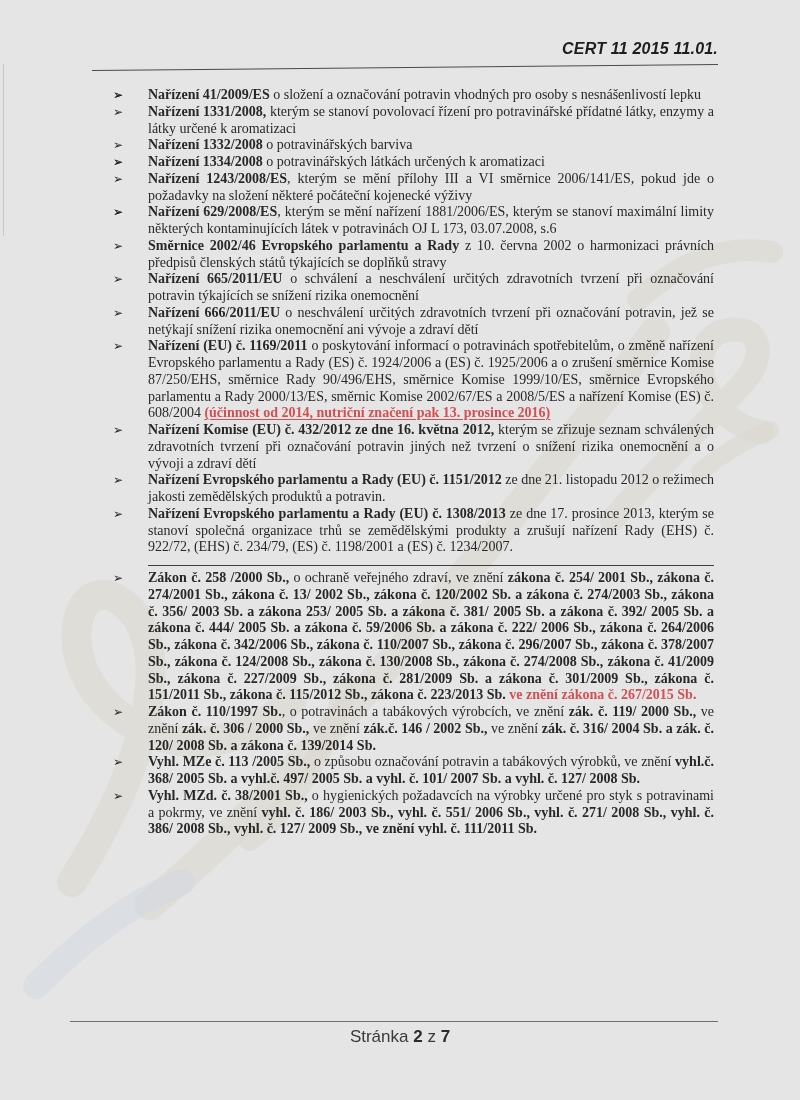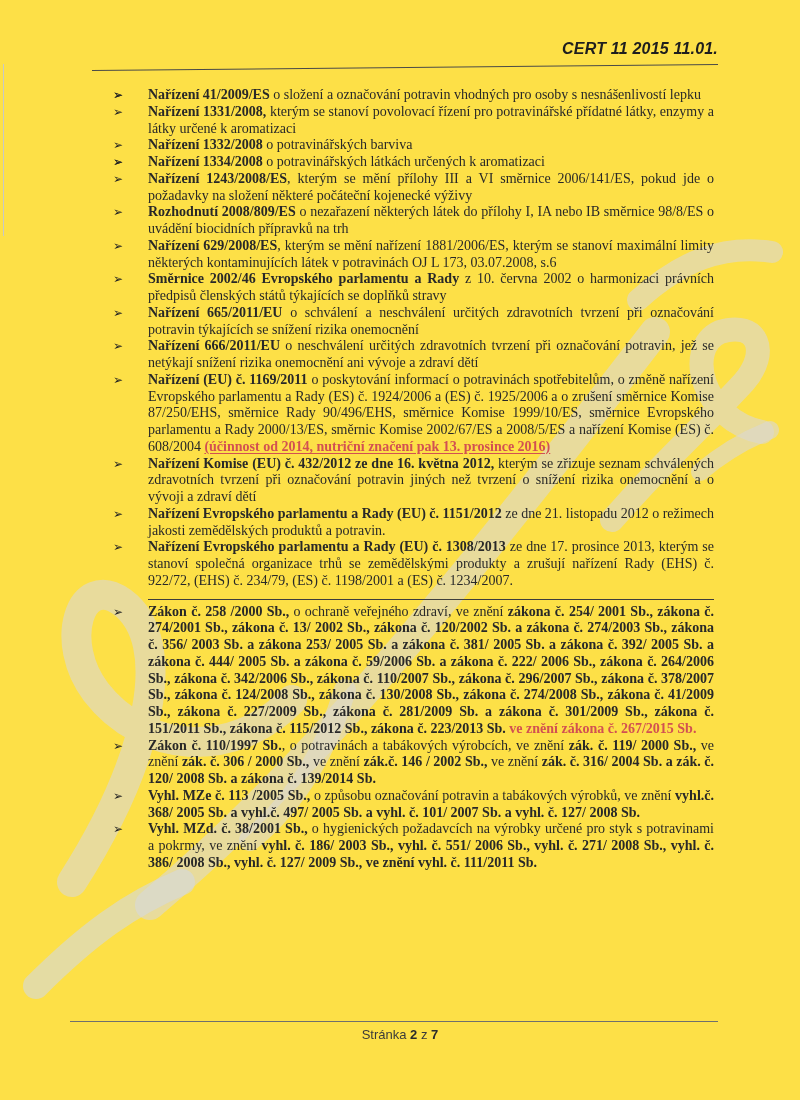--- a/index.html
+++ b/index.html
@@ -1,18 +1,18 @@
 <!DOCTYPE html>
 <html style="--red: #d25052;"><head>
 <meta charset="utf-8">
 <style>
   html,body { margin:0; padding:0; }
   .page {
     position:relative; width:800px; height:1100px;
-    background:#fde047; overflow:hidden;
+    background:#e5e5e5; overflow:hidden;
     font-family:"Liberation Serif", serif; color:#282828;
   }
   .watermark { position:absolute; left:0; top:0; z-index:0; }
   .scan-edge {
     position:absolute; left:3px; top:64px; width:1px; height:172px;
     background:#c8c8c6; z-index:0;
   }
   .header-title {
     position:absolute; top:40px; right:82px; z-index:2;
     font-family:"Liberation Sans", sans-serif;
@@ -39,21 +39,21 @@
   .mid-rule {
     margin:9px 0 4px 36px; height:0;
     border-top:1.6px solid #3e3e3c;
   }
   .footer-rule {
     position:absolute; top:1021px; left:70px; width:648px; height:0;
     border-top:1.3px solid #6f6f6d; z-index:2;
   }
   .footer-text {
     position:absolute; top:1027px; left:0; width:100%; text-align:center; z-index:2;
-    font-family:"Liberation Sans", sans-serif; font-size:13px; color:#3a3a3a;
+    font-family:"Liberation Sans", sans-serif; font-size:17px; color:#3a3a3a;
   }
   .footer-text b { font-weight:bold; color:#2b2b2b; }
 </style>
 </head>
 <body>
 
 <div class="page">
 
   <svg class="watermark" width="800" height="1100" viewBox="0 0 800 1100" aria-hidden="true">
     <g fill="none" stroke="#dbd8d1" stroke-opacity="0.62" stroke-linecap="round">
@@ -74,21 +74,21 @@
 
   <main class="content" id="content">
       <div>
         <div class="item"><span class="bullet">➢</span></div>
         <div class="item"><span class="bullet">➢</span><span><span class="seg b">Nařízení 41/2009/ES</span><span class="seg"> o složení a označování potravin vhodných pro osoby s nesnášenlivostí lepku</span></span></div>
         <div class="item"><span class="bullet">➢</span><span><span class="seg b">Nařízení 1331/2008,</span><span class="seg"> kterým se stanoví povolovací řízení pro potravinářské přídatné látky, enzymy a látky určené k aromatizaci</span></span></div>
         <div class="item"><span class="bullet">➢</span><span><span class="seg b">Nařízení 1332/2008</span><span class="seg"> o potravinářských barviva</span></span></div>
         <div class="item"><span class="bullet">➢</span></div>
         <div class="item"><span class="bullet">➢</span><span><span class="seg b">Nařízení 1334/2008</span><span class="seg"> o potravinářských látkách určených k aromatizaci</span></span></div>
         <div class="item"><span class="bullet">➢</span><span><span class="seg b">Nařízení 1243/2008/ES</span><span class="seg">, kterým se mění přílohy III a VI směrnice 2006/141/ES, pokud jde o požadavky na složení některé počáteční kojenecké výživy</span></span></div>
-        <div class="item"><span class="bullet">➢</span><span><span class="seg b">Rozhodnutí 2008/809/ES</span><span class="seg"> o nezařazení některých látek do přílohy I, IA nebo IB směrnice 98/8/ES o uvádění biocidních přípravků na trh</span></span></div>
+        <div class="item"><span class="bullet">➢</span></div>
         <div class="item"><span class="bullet">➢</span><span><span class="seg b">Nařízení 629/2008/ES</span><span class="seg">, kterým se mění nařízení 1881/2006/ES, kterým se stanoví maximální limity některých kontaminujících látek v potravinách OJ L 173, 03.07.2008, s.6</span></span></div>
         <div class="item"><span class="bullet">➢</span><span><span class="seg b">Směrnice 2002/46 Evropského parlamentu a Rady</span><span class="seg"> z 10. června 2002 o harmonizaci právních předpisů členských států týkajících se doplňků stravy</span></span></div>
         <div class="item"><span class="bullet">➢</span><span><span class="seg b">Nařízení 665/2011/EU</span><span class="seg"> o schválení a neschválení určitých zdravotních tvrzení při označování potravin týkajících se snížení rizika onemocnění</span></span></div>
         <div class="item"><span class="bullet">➢</span><span><span class="seg b">Nařízení 666/2011/EU</span><span class="seg"> o neschválení určitých zdravotních tvrzení při označování potravin, jež se netýkají snížení rizika onemocnění ani vývoje a zdraví dětí</span></span></div>
         <div class="item"><span class="bullet">➢</span><span><span class="seg b">Nařízení (EU) č. 1169/2011</span><span class="seg">  o poskytování informací o potravinách spotřebitelům, o změně nařízení Evropského parlamentu a Rady (ES) č. 1924/2006 a (ES) č. 1925/2006 a o zrušení směrnice Komise 87/250/EHS, směrnice Rady 90/496/EHS, směrnice Komise 1999/10/ES, směrnice Evropského parlamentu a Rady 2000/13/ES, směrnic Komise 2002/67/ES a 2008/5/ES a nařízení Komise (ES) č. 608/2004 </span><span class="seg rbu">(účinnost od 2014, nutriční značení pak 13. prosince 2016)</span></span></div>
         <div class="item"><span class="bullet">➢</span><span><span class="seg b">Nařízení Komise (EU) č. 432/2012  ze dne 16. května 2012,</span><span class="seg"> kterým se zřizuje seznam schválených zdravotních tvrzení při označování potravin jiných než tvrzení o snížení rizika onemocnění a o vývoji a zdraví dětí</span></span></div>
         <div class="item"><span class="bullet">➢</span><span><span class="seg b">Nařízení Evropského parlamentu a Rady (EU) č. 1151/2012</span><span class="seg"> ze dne 21. listopadu 2012 o režimech jakosti zemědělských produktů a potravin.</span></span></div>
         <div class="item"><span class="bullet">➢</span><span><span class="seg b">Nařízení Evropského parlamentu a Rady (EU) č. 1308/2013</span><span class="seg"> ze dne 17. prosince 2013, kterým se stanoví společná organizace trhů se zemědělskými produkty a zrušují nařízení Rady (EHS) č. 922/72, (EHS) č. 234/79, (ES) č. 1198/2001 a (ES) č. 1234/2007.</span></span></div>
       </div>
       <div class="mid-rule"></div>

